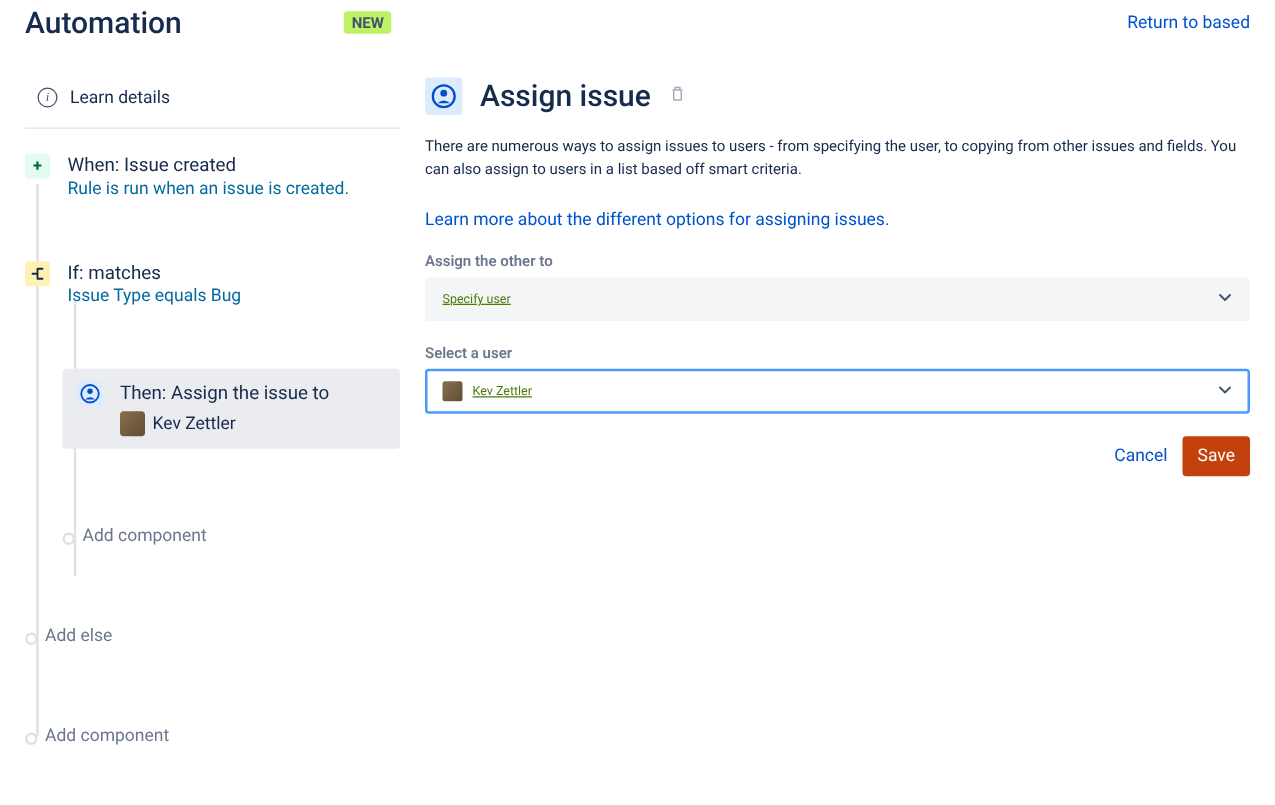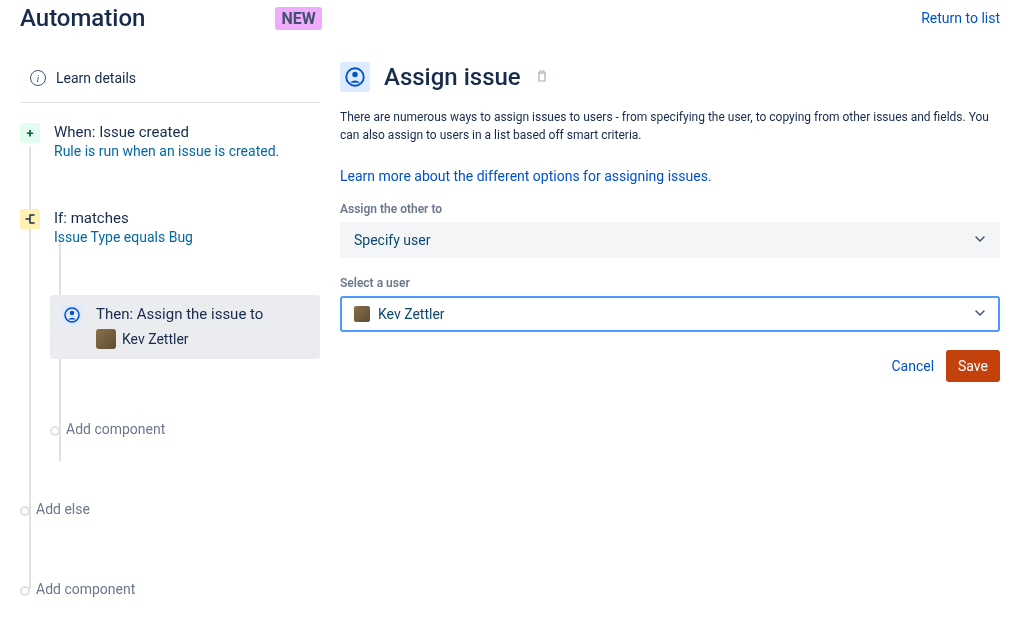--- a/index.html
+++ b/index.html
@@ -27,23 +27,23 @@
       display: flex;
       align-items: center;
       gap: 10px;
     }
     .page-title {
       font-size: 24px;
       font-weight: 500;
       color: #172B4D;
     }
     .new-badge {
-      background: #f0abfc;
+      background: #bef264;
       color: #42526E;
-      font-size: 16px;
+      font-size: 12px;
       font-weight: 700;
       padding: 2px 6px;
       border-radius: 3px;
       margin-left: 120px;
     }
     .return-link {
       color: #0052CC;
       font-size: 14px;
       text-decoration: none;
       cursor: pointer;
@@ -217,27 +217,28 @@
       color: #6B778C;
       margin-bottom: 6px;
       display: block;
     }
     .select-field {
       width: 100%;
       background: #F4F5F7;
       border: 2px solid transparent;
       border-radius: 3px;
       padding: 8px 12px;
-      font-size: 14px;
-      color: #0c4a6e;
+      font-size: 10px;
+      color: #4d7c0f;
       display: flex;
       align-items: center;
       justify-content: space-between;
       cursor: pointer;
       margin-bottom: 18px;
+      text-decoration: underline;
     }
     .select-field.active {
       background: #fff;
       border: 2px solid #4C9AFF;
     }
     .chevron {
       color: #42526E;
     }
     .actions {
       display: flex;
@@ -300,21 +301,21 @@
     }
   </style>
 </head>
 <body>
 
 <div class="header">
   <div class="header-left">
     <h1 class="page-title">Automation</h1>
     <span class="new-badge">NEW</span>
   </div>
-  <a class="return-link">Return to list</a>
+  <a class="return-link">Return to based</a>
 </div>
 
 <div class="layout">
   <div class="sidebar">
     <div class="rule-details">
       <span class="info-icon">i</span>
       <span>Learn details</span>
     </div>
     <hr class="divider">
 

